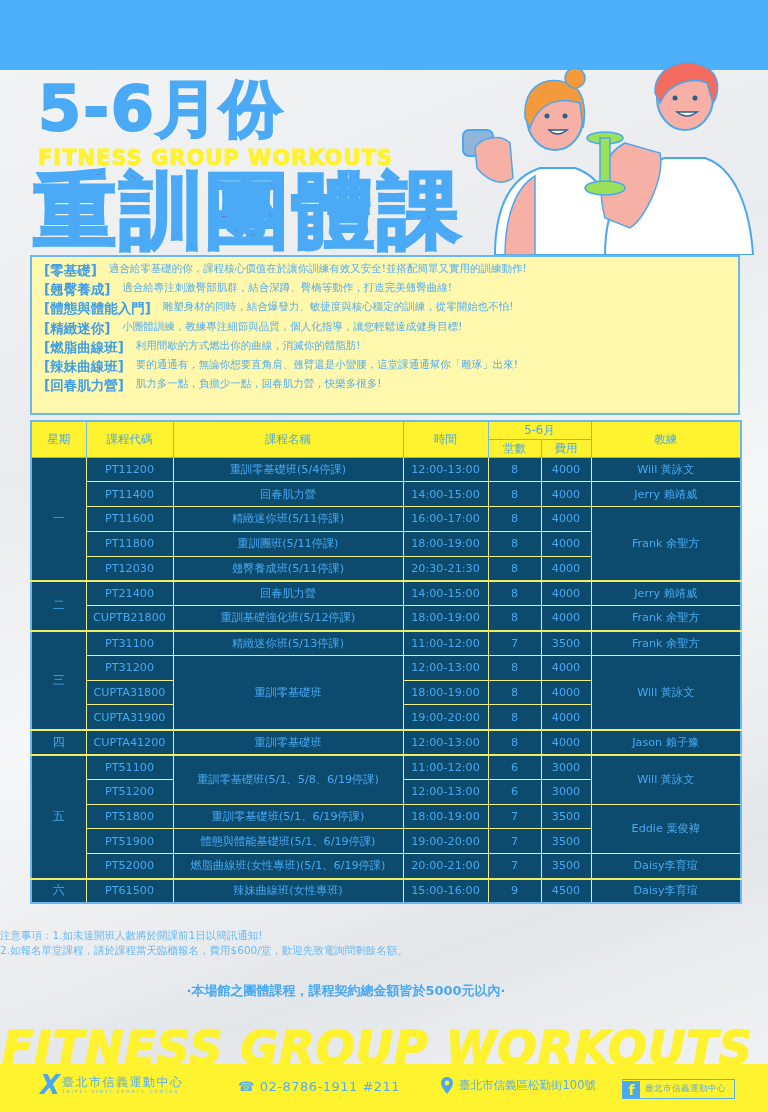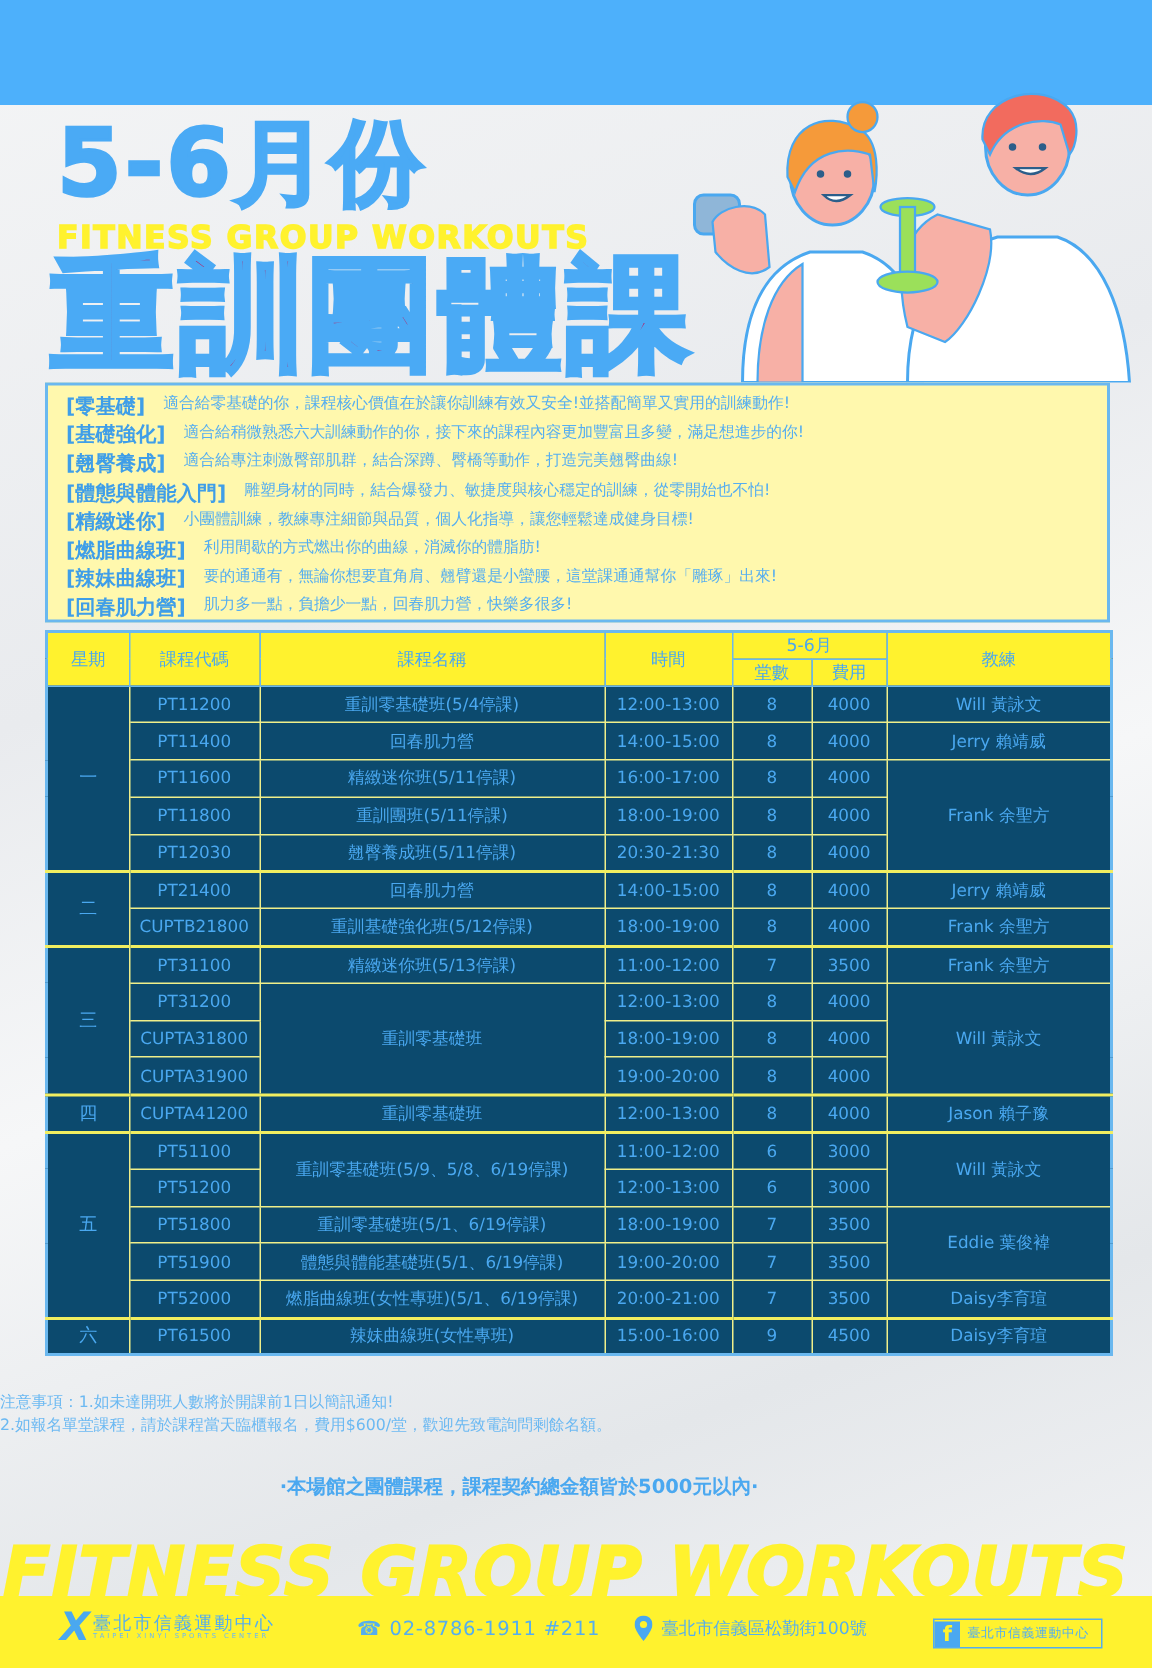--- a/index.html
+++ b/index.html
@@ -133,24 +133,20 @@
   <rect x="145" y="80" width="10" height="48" fill="#9be05a" stroke="#4aa8f0" stroke-width="1.5"></rect>
   <ellipse cx="150" cy="130" rx="20" ry="7" fill="#9be05a" stroke="#4aa8f0" stroke-width="1.5"></ellipse>
 </svg>
 
 <div class="desc-box">
   <div class="desc-line">
       <span class="desc-tag">[零基礎]</span>
       <span class="desc-text">適合給零基礎的你，課程核心價值在於讓你訓練有效又安全!並搭配簡單又實用的訓練動作!</span>
     </div>
   <div class="desc-line">
-      <span class="desc-tag">[基礎強化]</span>
-      <span class="desc-text">適合給稍微熟悉六大訓練動作的你，接下來的課程內容更加豐富且多變，滿足想進步的你!</span>
-    </div>
-  <div class="desc-line">
       <span class="desc-tag">[翹臀養成]</span>
       <span class="desc-text">適合給專注刺激臀部肌群，結合深蹲、臀橋等動作，打造完美翹臀曲線!</span>
     </div>
   <div class="desc-line">
       <span class="desc-tag">[體態與體能入門]</span>
       <span class="desc-text">雕塑身材的同時，結合爆發力、敏捷度與核心穩定的訓練，從零開始也不怕!</span>
     </div>
   <div class="desc-line">
       <span class="desc-tag">[精緻迷你]</span>
       <span class="desc-text">小團體訓練，教練專注細節與品質，個人化指導，讓您輕鬆達成健身目標!</span>
@@ -289,21 +285,21 @@
       <td>重訓零基礎班</td>
       <td>12:00-13:00</td>
       <td>8</td>
       <td>4000</td>
       <td>Jason 賴子豫</td>
     </tr>
 
     <tr class="group-start">
       <td class="day" rowspan="5">五</td>
       <td>PT51100</td>
-      <td rowspan="2">重訓零基礎班(5/9、5/8、6/19停課)</td>
+      <td rowspan="2">重訓零基礎班(5/1、5/8、6/19停課)</td>
       <td>11:00-12:00</td>
       <td>6</td>
       <td>3000</td>
       <td rowspan="2">Will 黃詠文</td>
     </tr>
     <tr>
       <td>PT51200</td>
       <td>12:00-13:00</td>
       <td>6</td>
       <td>3000</td>
@@ -357,21 +353,21 @@
     <span class="logo-x">X</span>
     <div>
       <div class="logo-name">臺北市信義運動中心</div>
       <div class="logo-sub">TAIPEI XINYI SPORTS CENTER</div>
     </div>
   </div>
   <div class="footer-item" style="left:238px; top:15px;">
     <span class="phone" style="margin-right:5px;">☎</span>
     <span class="phone">02-8786-1911 #211</span>
   </div>
-  <div class="footer-item" style="left:423px; top:13px;">
+  <div class="footer-item" style="left:441px; top:13px;">
     <svg width="12" height="17" viewBox="0 0 12 17" style="margin-right:6px;">
       <path d="M6 0 C2.7 0 0 2.6 0 6 C0 10 6 17 6 17 C6 17 12 10 12 6 C12 2.6 9.3 0 6 0 Z" fill="#4aa8f0"></path>
       <circle cx="6" cy="6" r="2.4" fill="#fff22e"></circle>
     </svg>
     <span class="addr">臺北市信義區松勤街100號</span>
   </div>
   <div class="footer-item fb-box" style="left:622px; top:15px;">
     <span class="fb-icon">f</span>
     <span class="fb-text">臺北市信義運動中心</span>
   </div>

